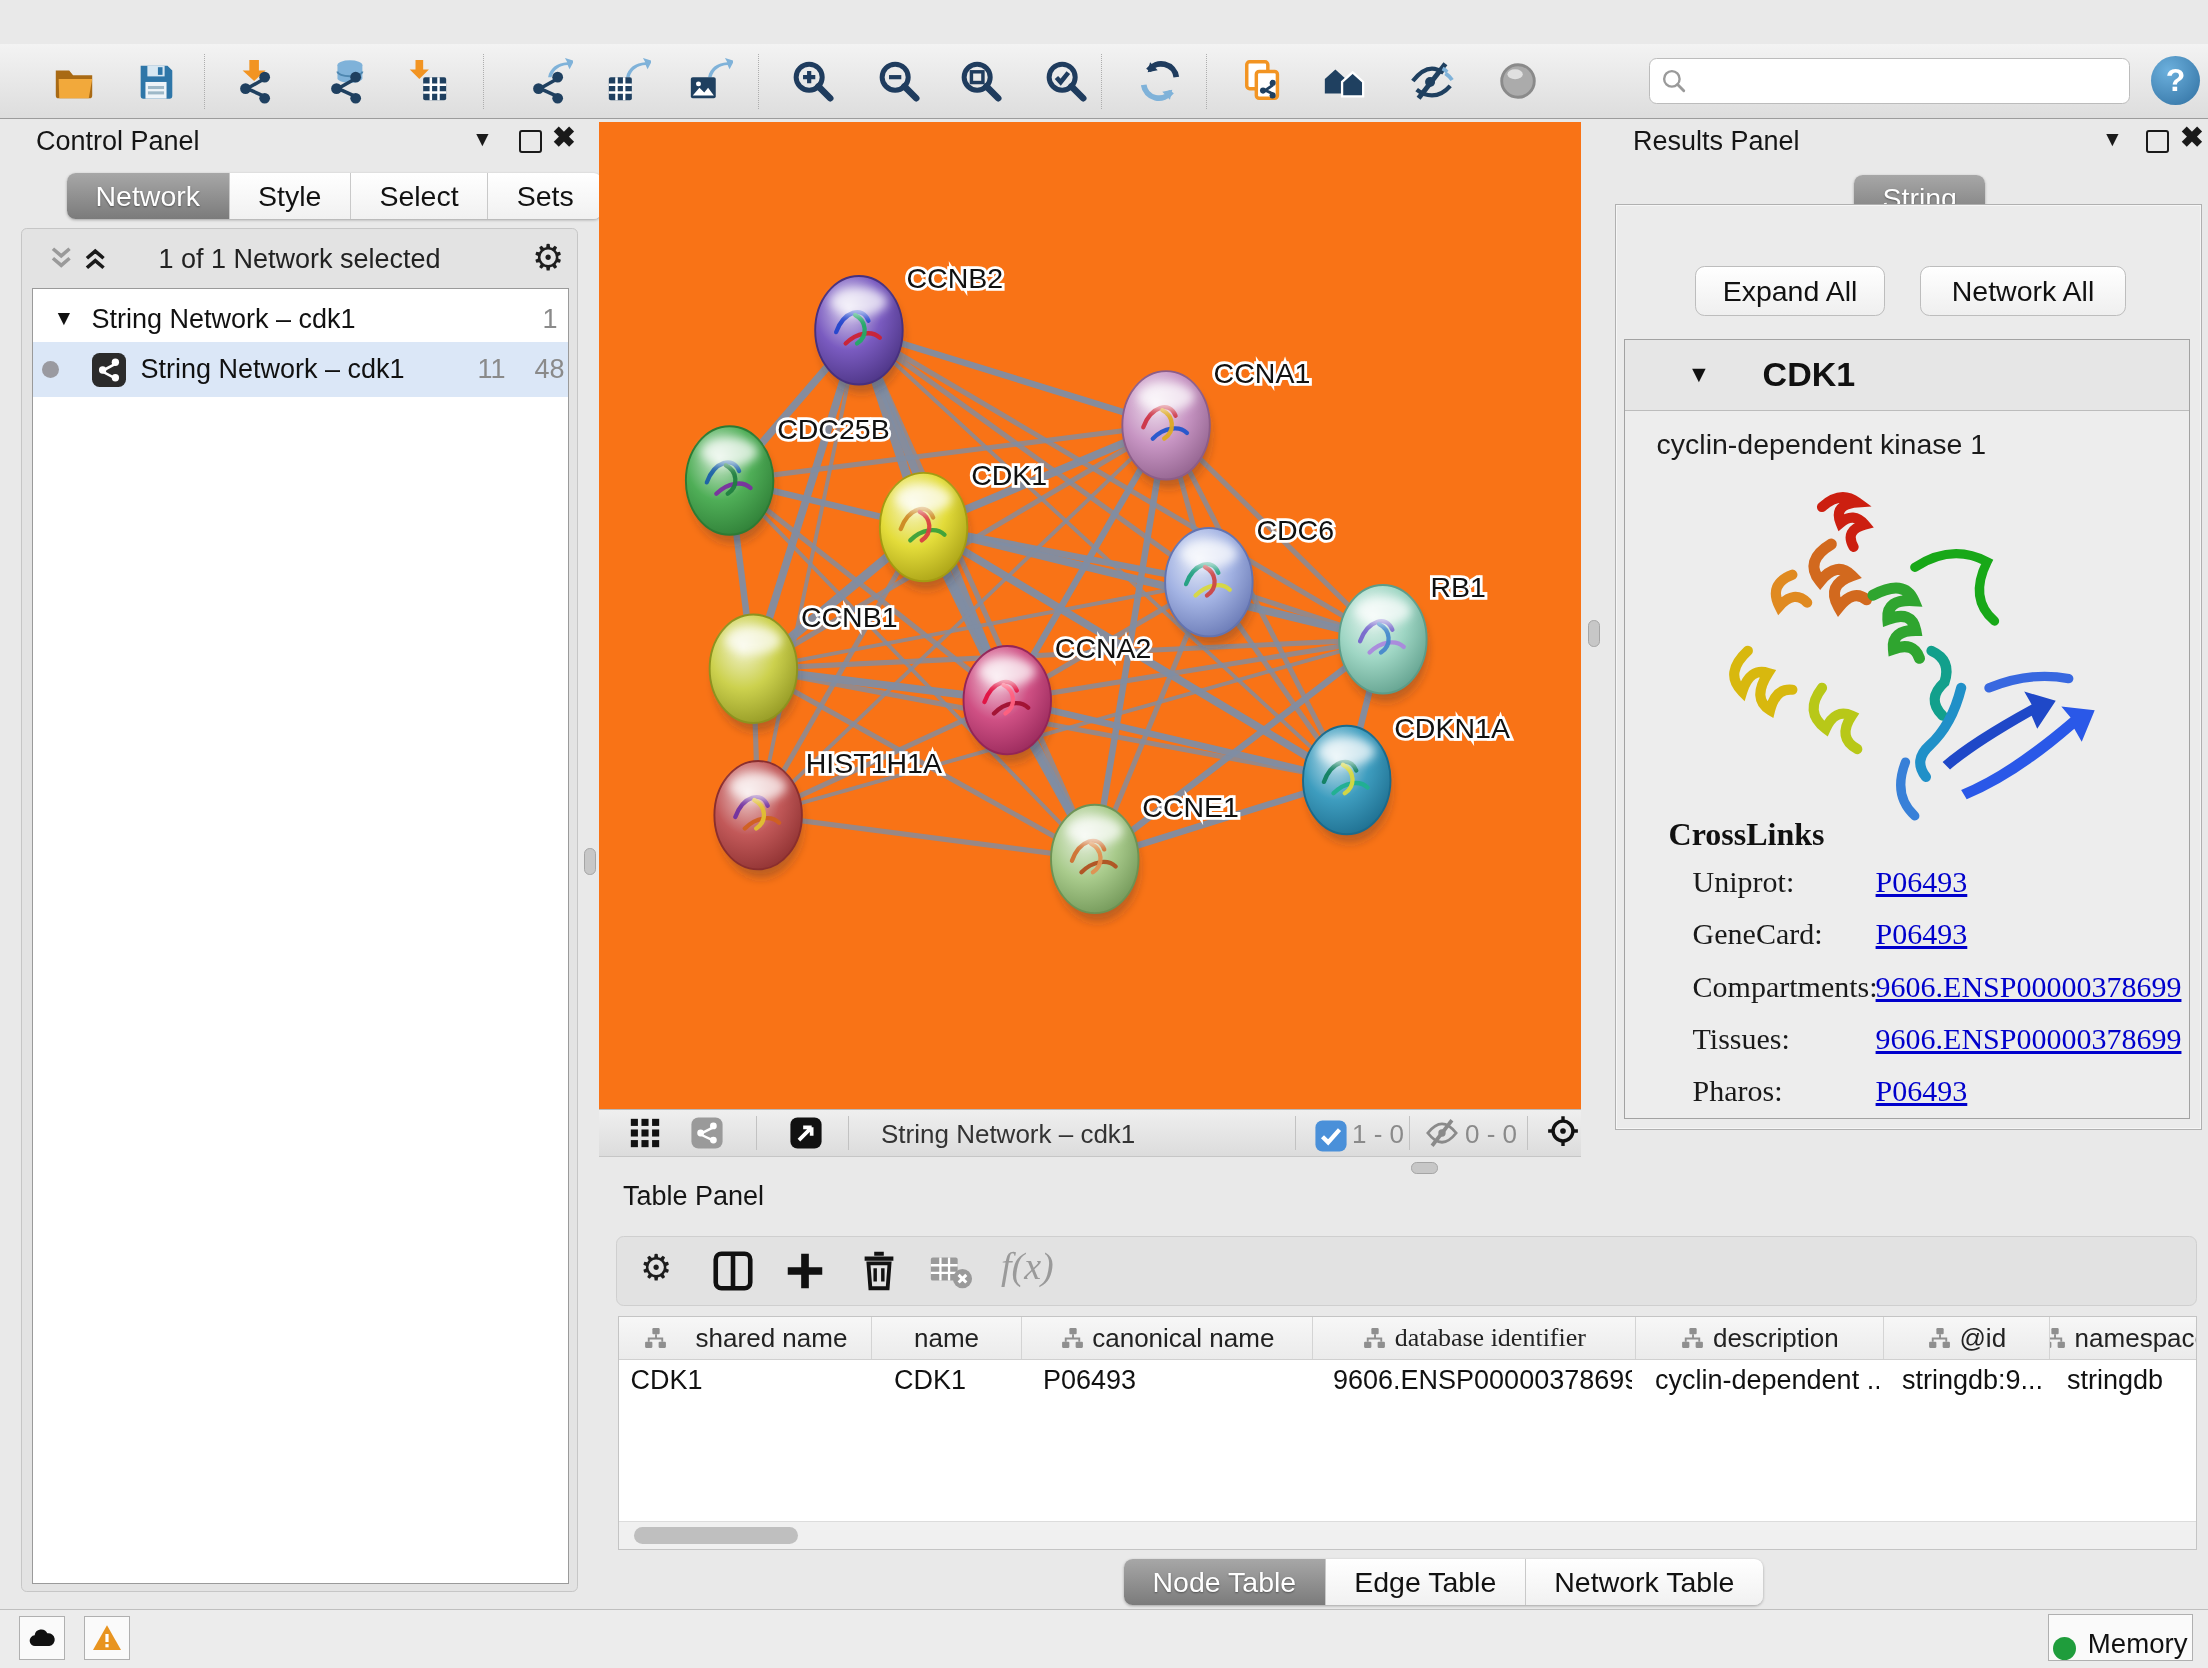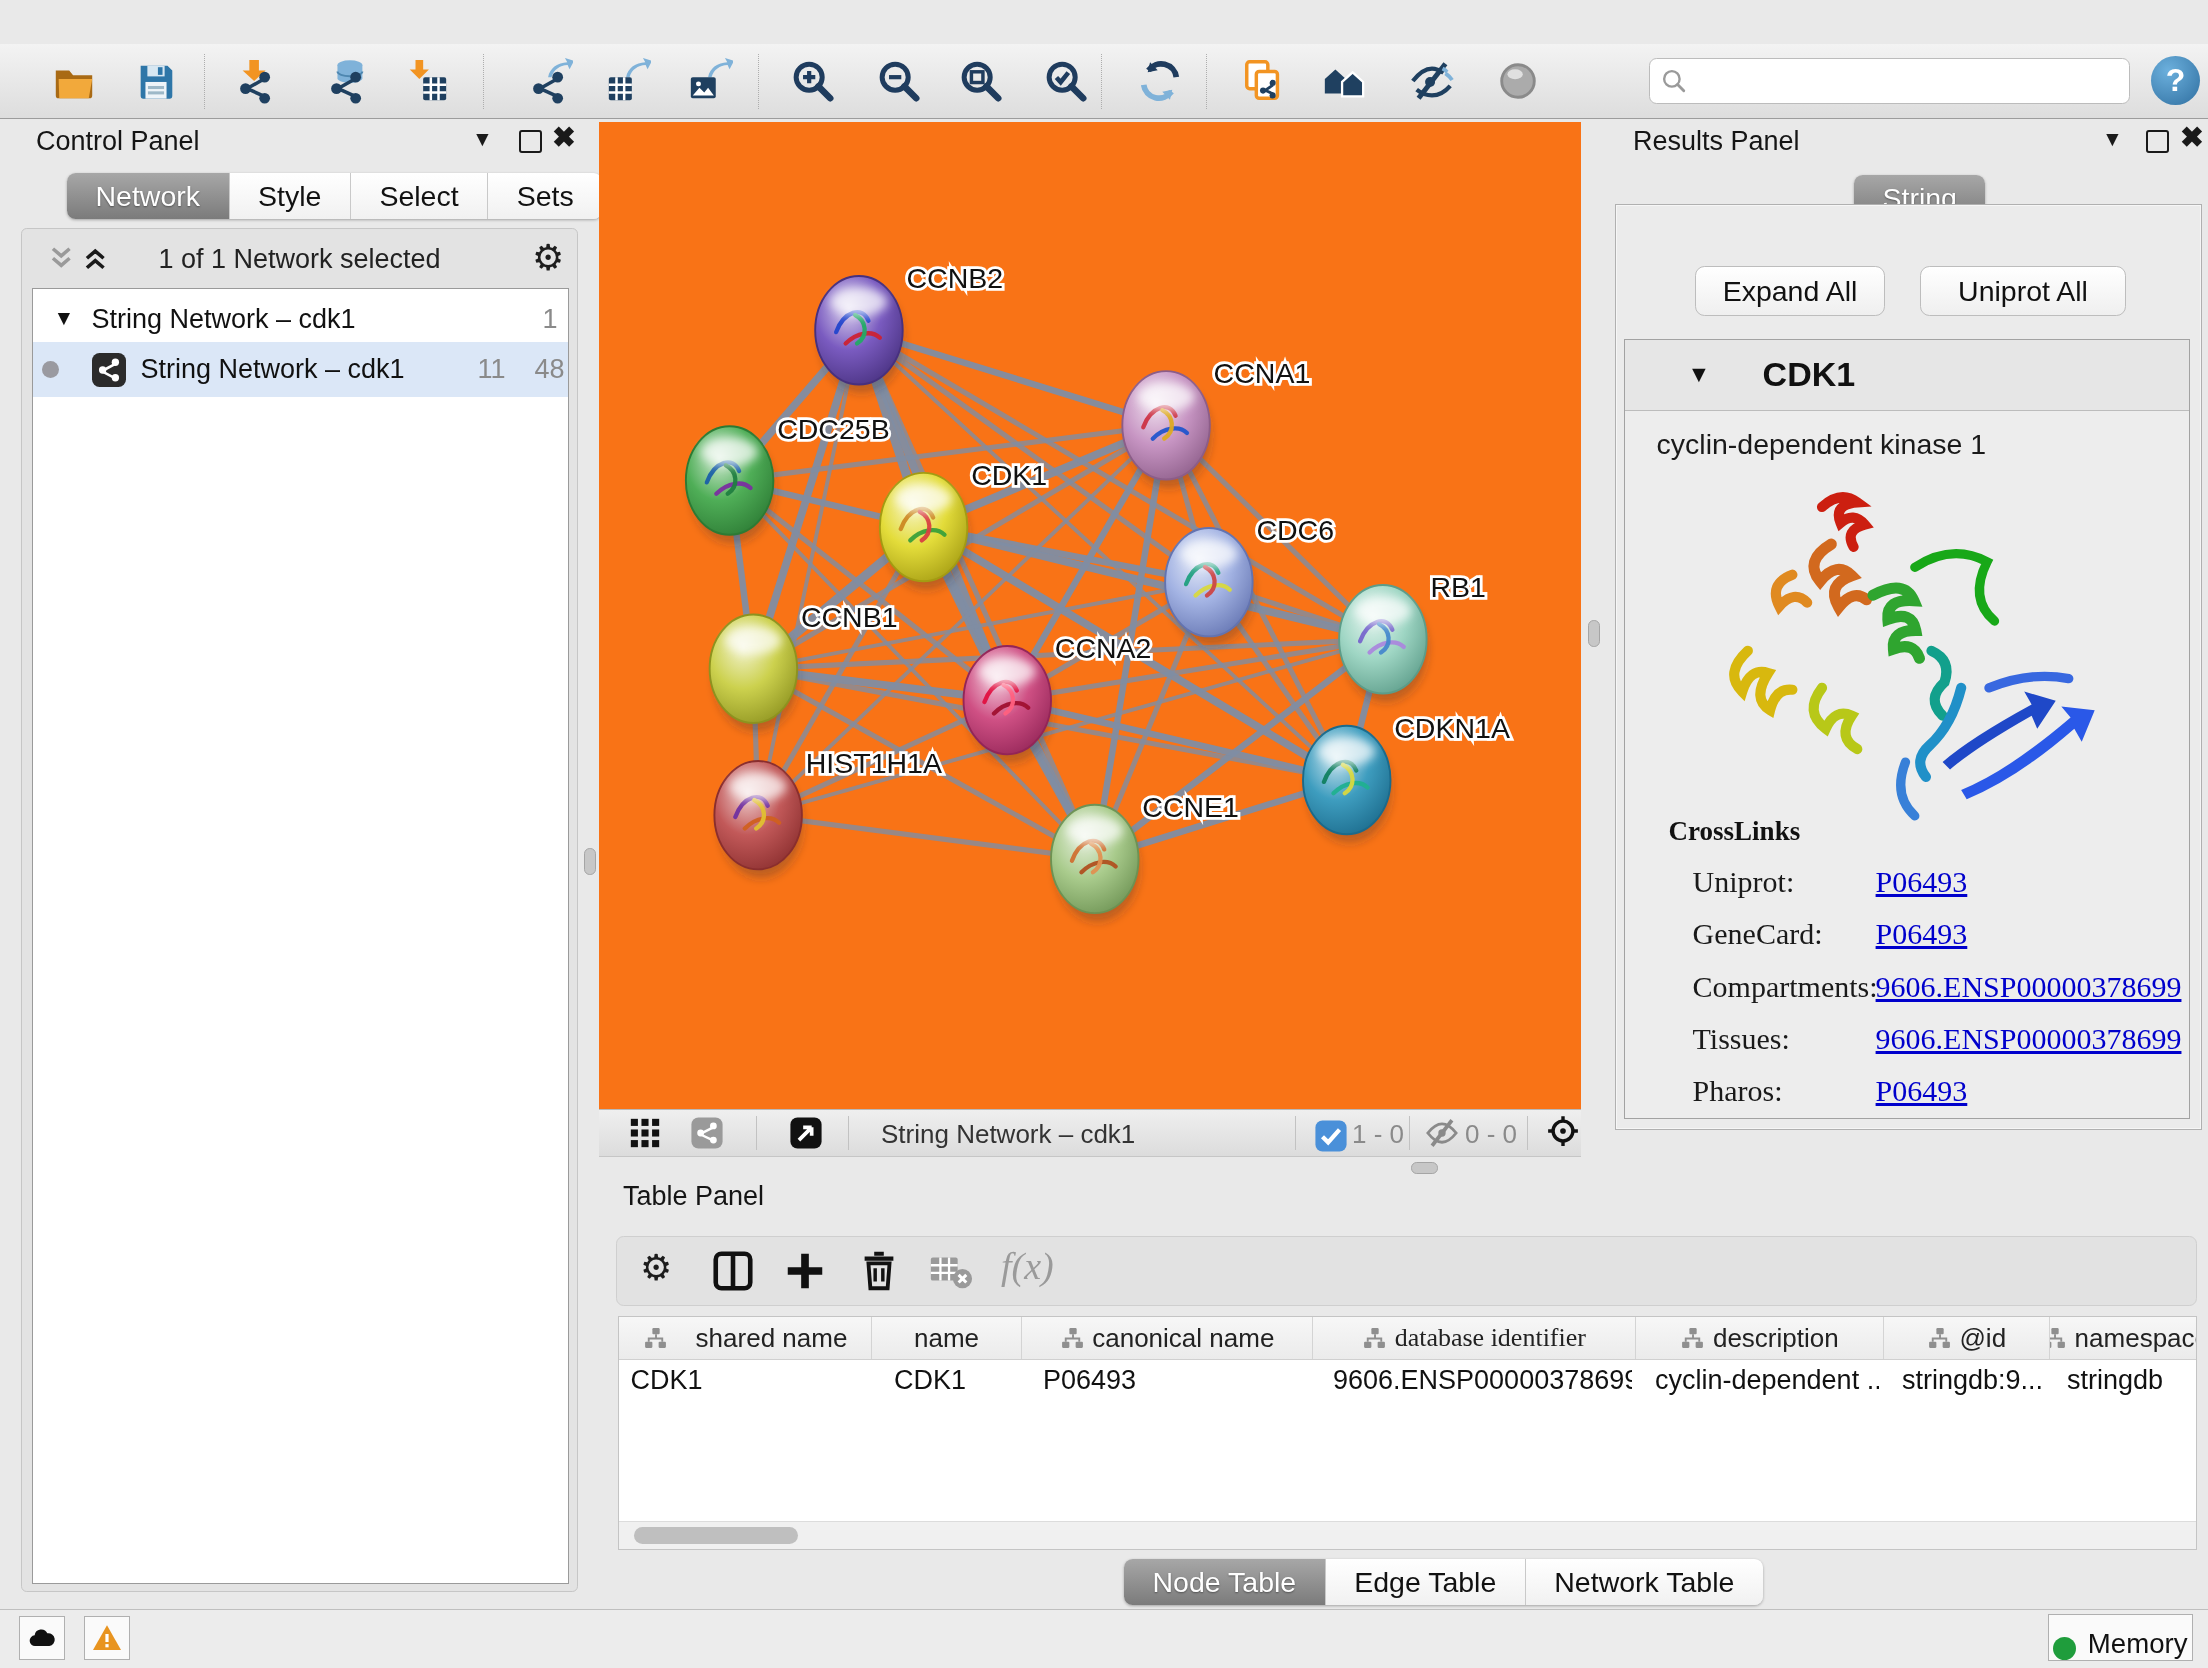--- a/index.html
+++ b/index.html
@@ -61,21 +61,21 @@
   .nb-num{color:#8a8a8a;}
   
   #rp-outer{left:1615px;top:204px;width:585px;height:924px;background:#ebebeb;border:1.9px solid #b0b0b0;
             box-shadow:inset 0 0 0 1px #f6f6f6;}
   .rp-btn{position:absolute;top:61px;height:48px;background:linear-gradient(#ffffff,#efefef);
           border:1px solid #bdbdbd;border-radius:9.5px;font-size:28.5px;text-align:center;line-height:48px;}
   #rp-inner{position:absolute;left:7.6px;top:134px;width:564px;height:778px;border:1px solid #a2a2a2;background:#ededed;}
   #rp-sec-hdr{position:absolute;left:0;top:0;width:100%;height:70px;background:#e6e6e6;border-bottom:1px solid #bcbcbc;}
   #rp-sec-name{position:absolute;left:138px;top:15px;font-size:34px;font-weight:bold;}
   #rp-desc{position:absolute;left:32px;top:88px;font-size:28.5px;color:#1a1a1a;}
-  #xl-head{position:absolute;left:44px;top:476px;font-family:"Liberation Serif",serif;font-size:27px;font-weight:bold;}
+  #xl-head{position:absolute;left:44px;top:476px;font-family:"Liberation Serif",serif;font-size:32px;font-weight:bold;}
   .xl-row{position:absolute;left:0;width:100%;height:52px;font-family:"Liberation Serif",serif;font-size:30px;}
   .xl-label{position:absolute;left:68px;color:#1a1a1a;}
   .xl-link{position:absolute;left:251px;color:#0000cc;text-decoration:underline;}
   
   #tp-toolbar{left:616px;top:1236px;width:1579px;height:68px;background:#e2e2e2;border:1px solid #cfcfcf;border-radius:7.6px;}
   .tp-icon{position:absolute;top:11.4px;width:46px;height:46px;}
   .tp-icon svg{width:46px;height:46px;}
   #tp-table{left:618px;top:1316px;width:1577px;height:232px;background:#fff;border:1px solid #c4c4c4;overflow:hidden;}
   #tp-header{display:flex;height:42px;background:linear-gradient(#f7f7f7,#ebebeb);border-bottom:1px solid #d0d0d0;}
   .th{display:flex;align-items:center;justify-content:center;gap:7.6px;font-size:26px;color:#222;
@@ -563,21 +563,21 @@
   <div class="abs panel-title" style="left:1633px;top:126px">Results Panel</div>
   <div class="abs hdr-caret" style="left:2102px;top:127px">▼</div>
   <div class="abs hdr-float" style="left:2146px;top:130px"></div>
   <div class="abs hdr-close" style="left:2180px;top:121px">✖</div>
   <div class="abs seg single" style="left:1854px;top:175px" id="string-tab-wrap">
       <div class="tab active">String</div>
     </div>
 
   <div class="abs" id="rp-outer">
     <div class="rp-btn" style="left:79px;width:188px">Expand All</div>
-    <div class="rp-btn" style="left:304px;width:204px">Uniprot All</div>
+    <div class="rp-btn" style="left:304px;width:204px">Network All</div>
     <div id="rp-inner">
       <div id="rp-sec-hdr">
         <span class="abs" style="left:63px;top:21px;font-size:23px">▼</span>
         <span id="rp-sec-name">CDK1</span>
       </div>
       <div id="rp-desc">cyclin-dependent kinase 1</div>
       <svg class="abs" style="left:52px;top:116px" width="457" height="371" viewBox="0 0 480 400">
         <g fill="none" stroke-linecap="round">
           <path d="M150 55q20-18 38-5q-26 2-18 22q14-12 26 2q-22 6-12 24" stroke="#cc1f10" stroke-width="11"></path>
           <path d="M160 95q-30 18-12 40q18-22 34-6q-28 10-14 34q16-20 30-8" stroke="#d2691e" stroke-width="12"></path>

